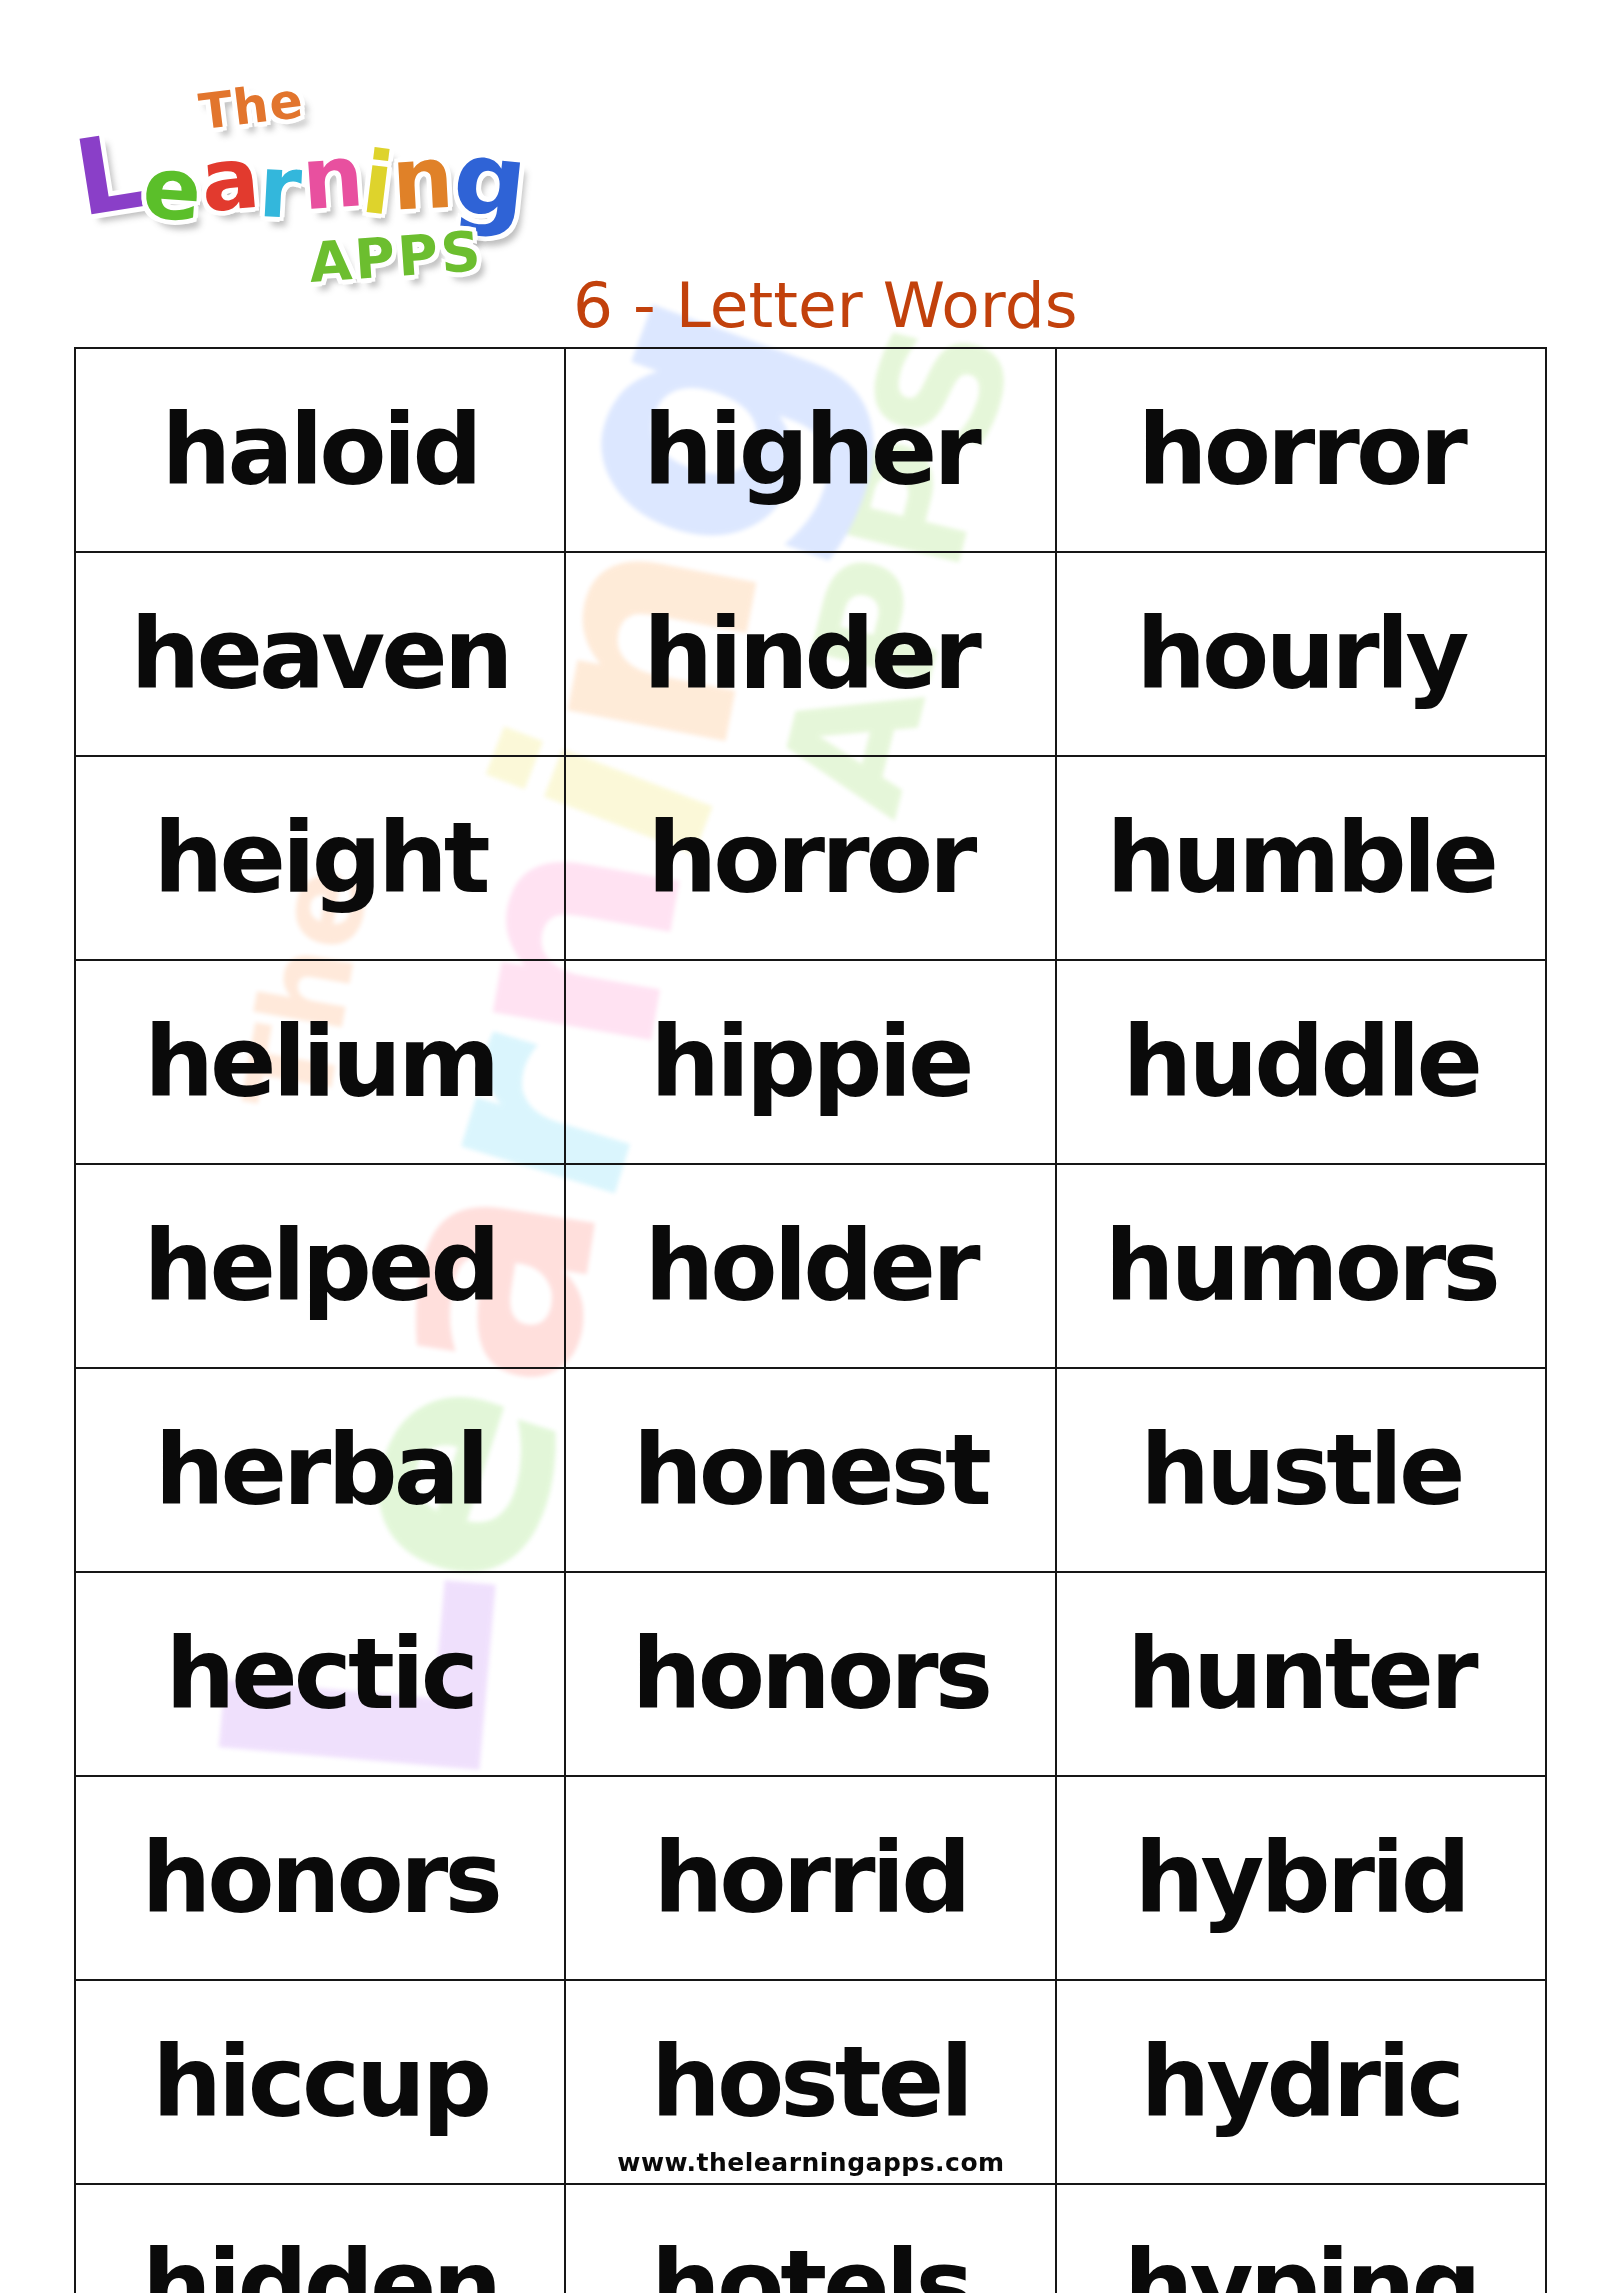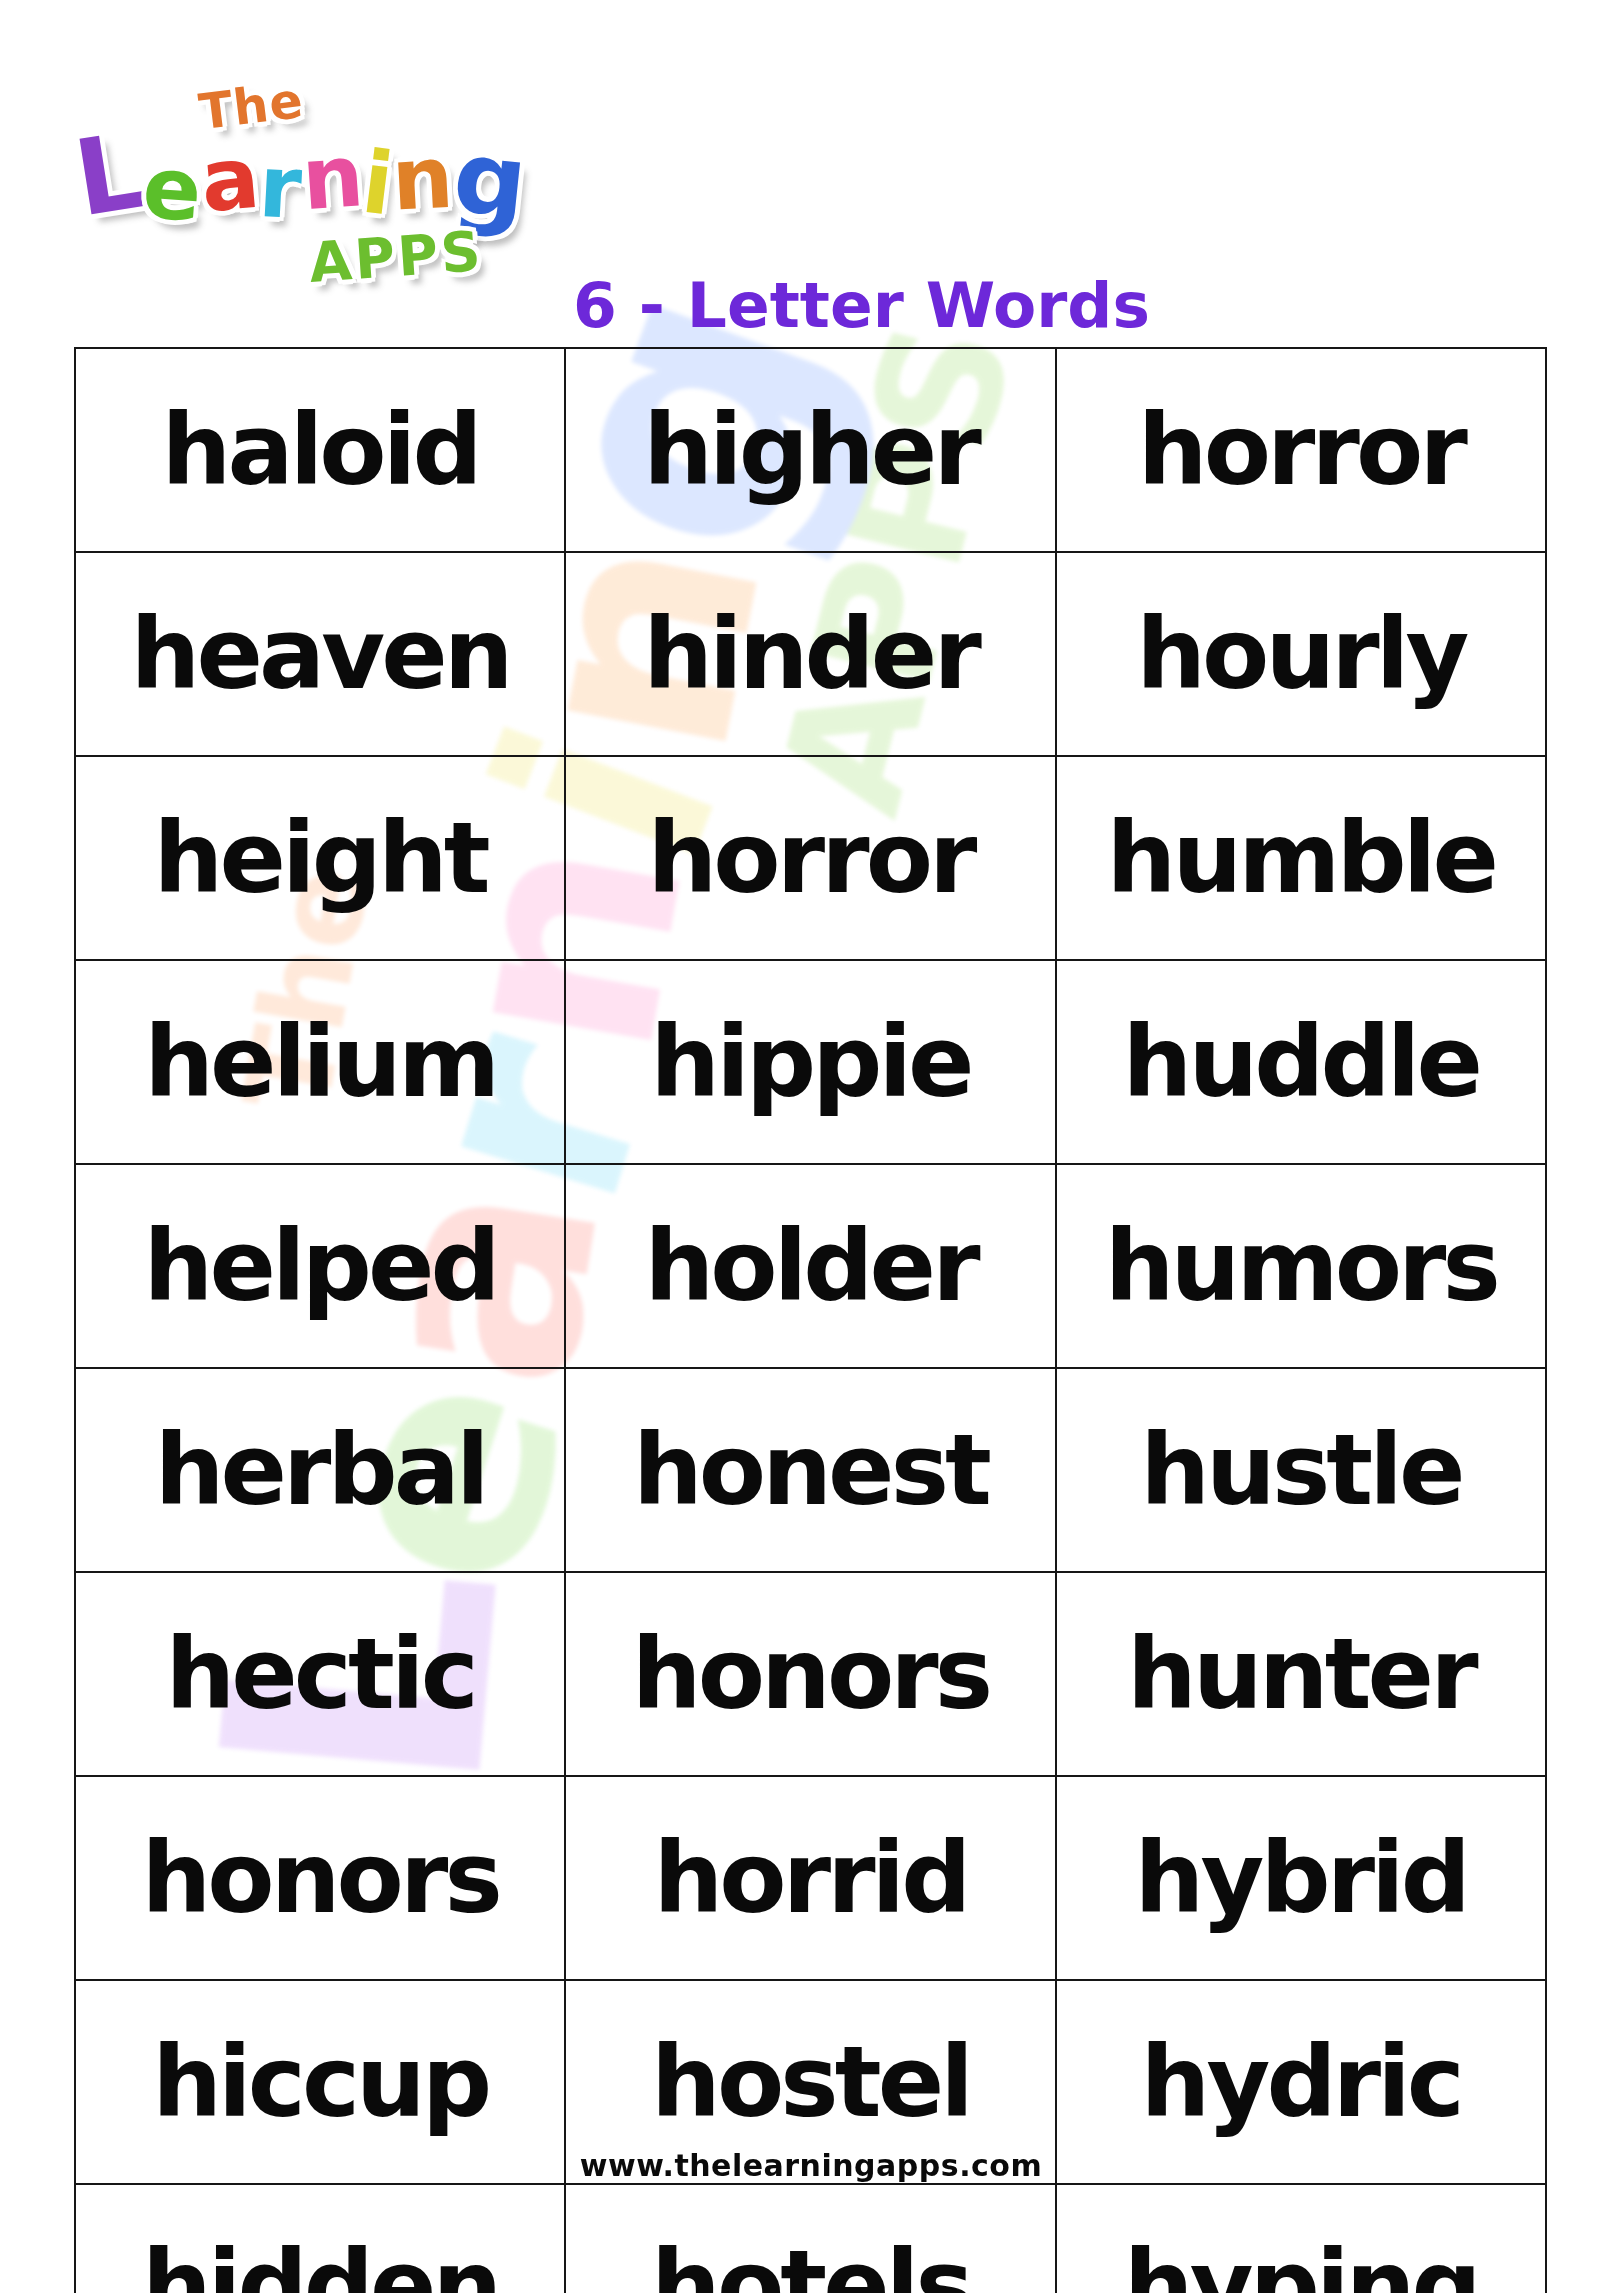--- a/index.html
+++ b/index.html
@@ -40,21 +40,21 @@
   }
 
   
   .title {
     position:absolute; left:552px; top:147px; z-index:2;
     font-size:90px; font-weight:bold; color:#0c0c0c;
     letter-spacing:-2px; white-space:nowrap; line-height:1;
   }
   .subtitle {
     position:absolute; left:573px; top:274px; z-index:2;
-    font-size:63px; font-weight:bold; color:#6d28d9;
+    font-size:63px; font-weight:normal; color:#c2410c;
     white-space:nowrap; line-height:1;
   }
 
   
   .watermark {
     position:absolute; left:549px; top:1049px; z-index:1;
     transform:translate(-50%,-50%) rotate(-76deg);
     opacity:0.15; filter:blur(2px) saturate(1.35);
     text-align:center; pointer-events:none; white-space:nowrap;
   }
@@ -71,21 +71,21 @@
   }
   .word-table td {
     border:2.5px solid #161616;
     text-align:center; vertical-align:middle; padding:16px; height:170px;
     font-size:98px; font-weight:bold; color:#0a0a0a; letter-spacing:-3.9px;
   }
 
   
   .footer {
     position:absolute; left:0; top:2148px; width:100%; z-index:2;
-    text-align:center; font-size:30px; font-weight:bold; color:#0a0a0a;
+    text-align:center; font-size:25px; font-weight:bold; color:#0a0a0a;
     letter-spacing:0.5px;
   }
 </style>
 </head>
 <body>
 
 <div class="page">
 
   <div class="logo">
     <div class="logo-the sticker" style="color:#e2752d">The</div>

